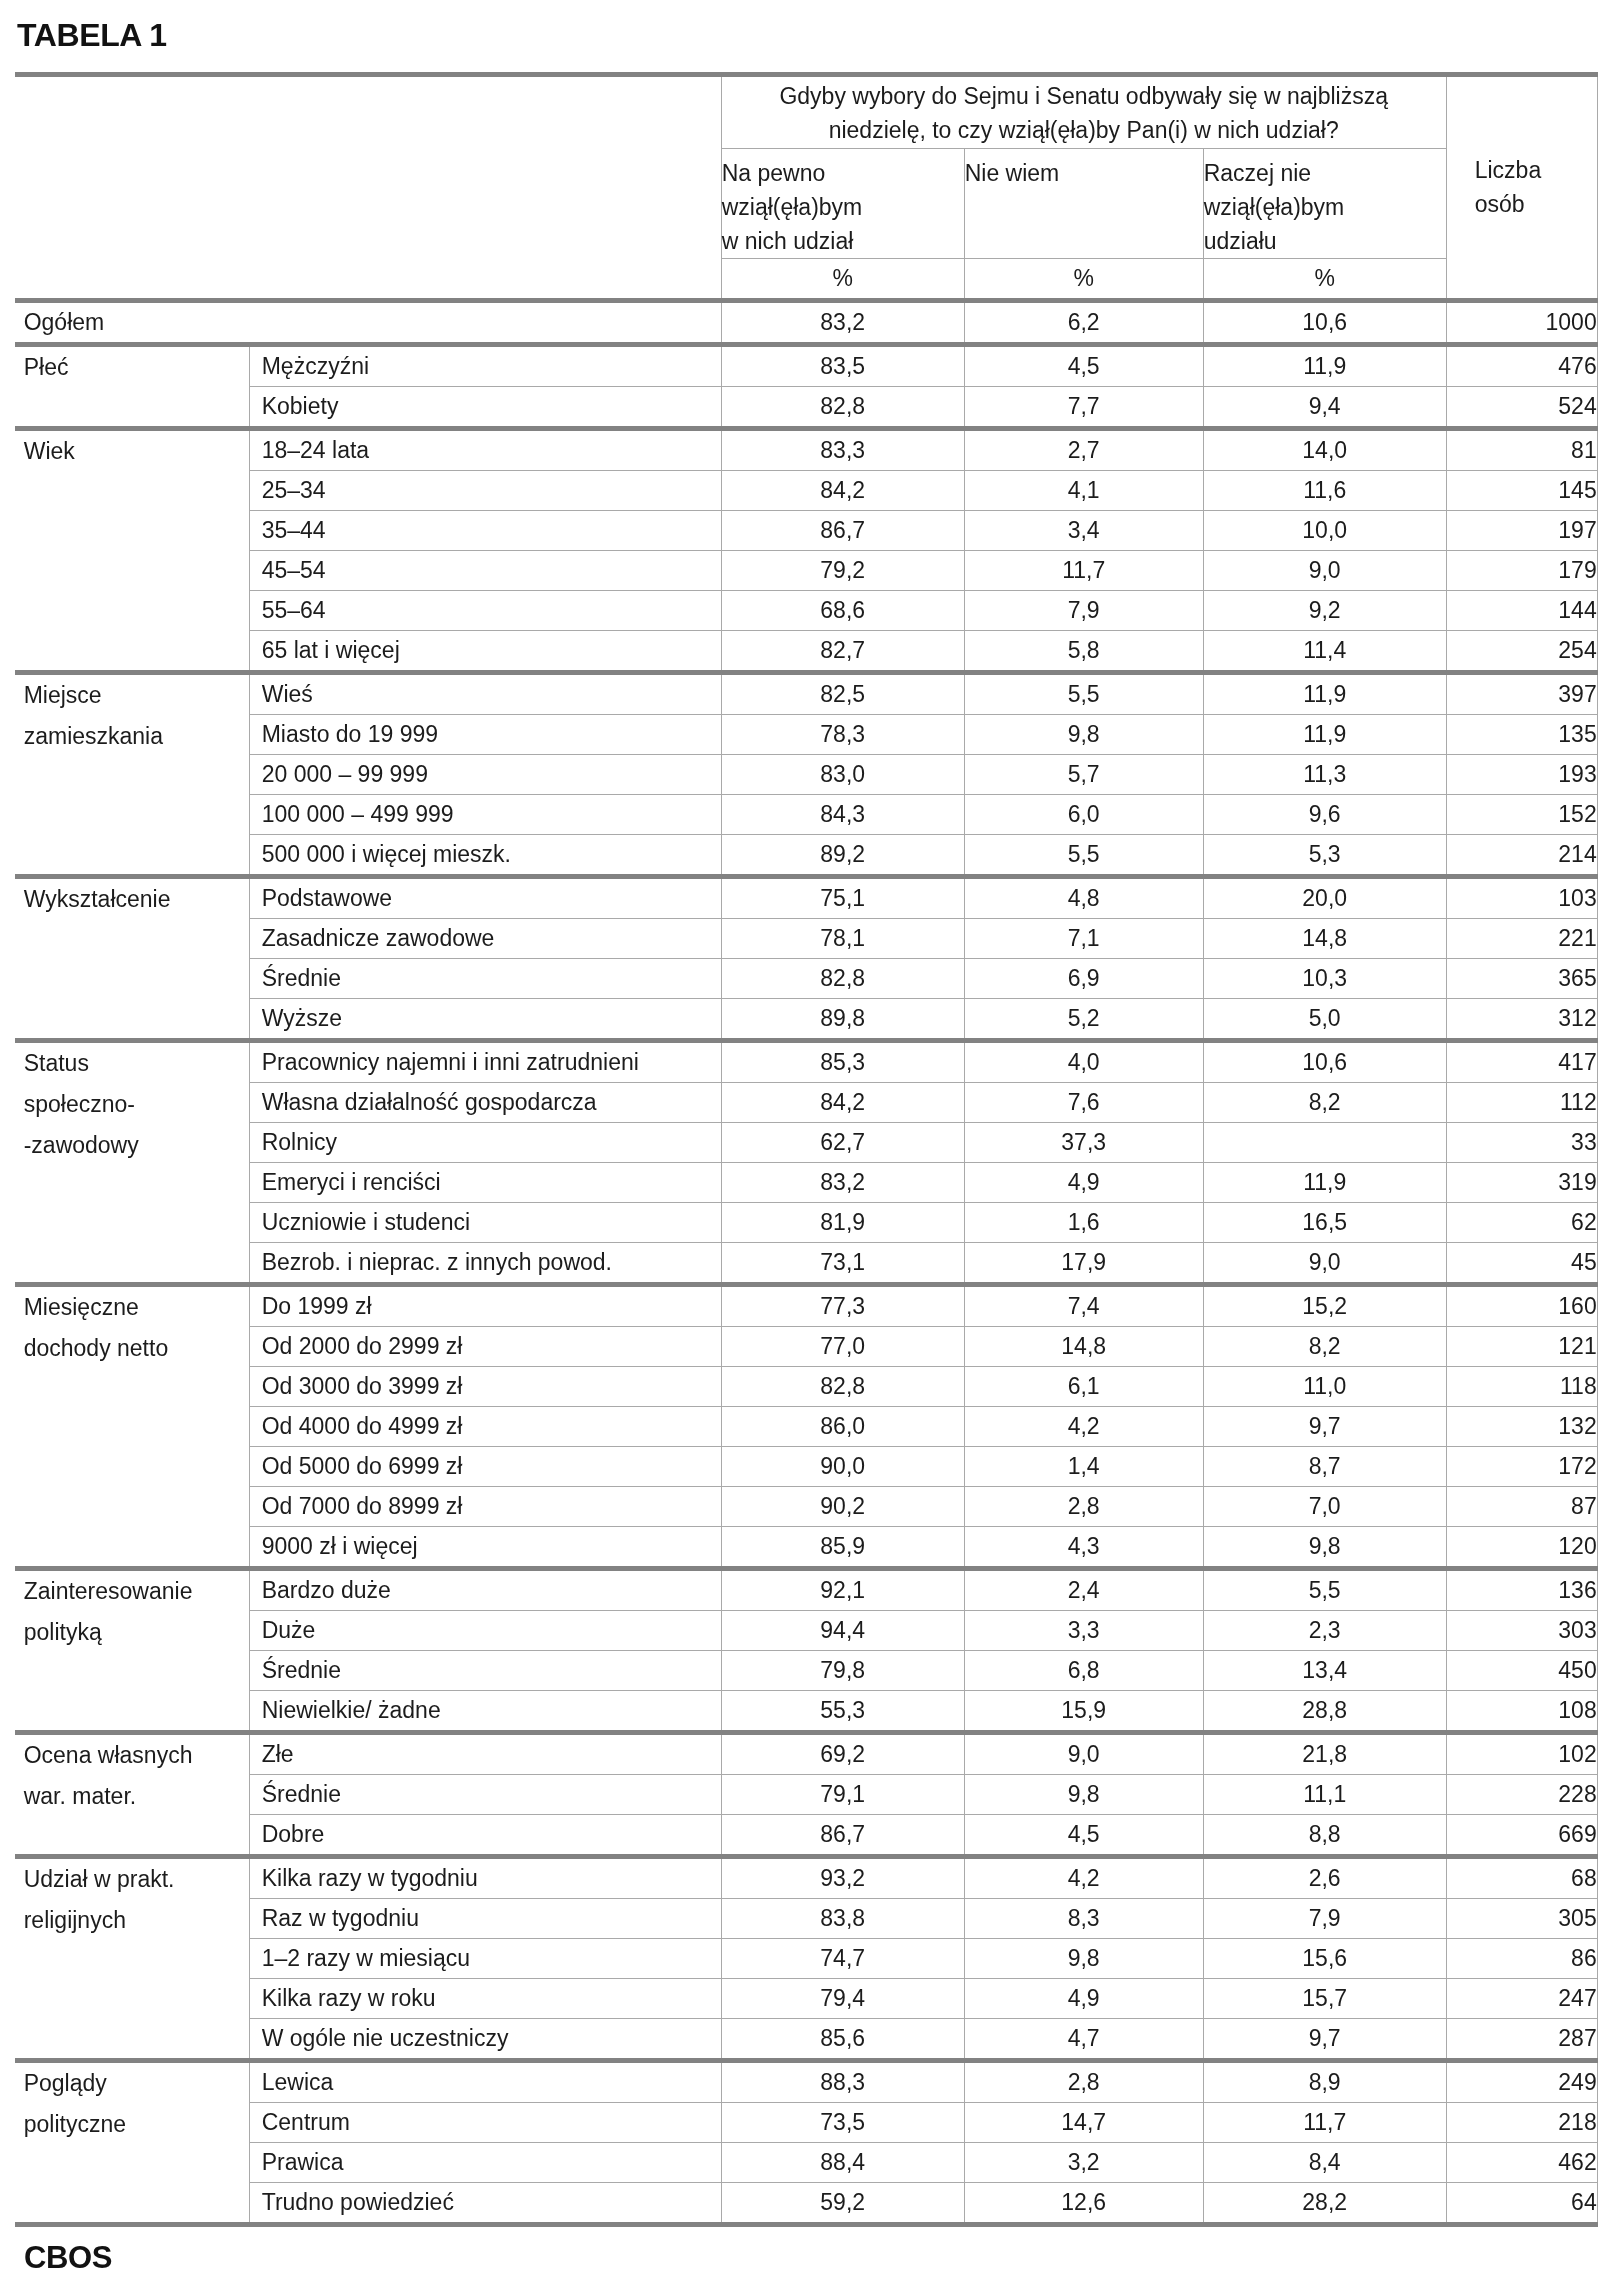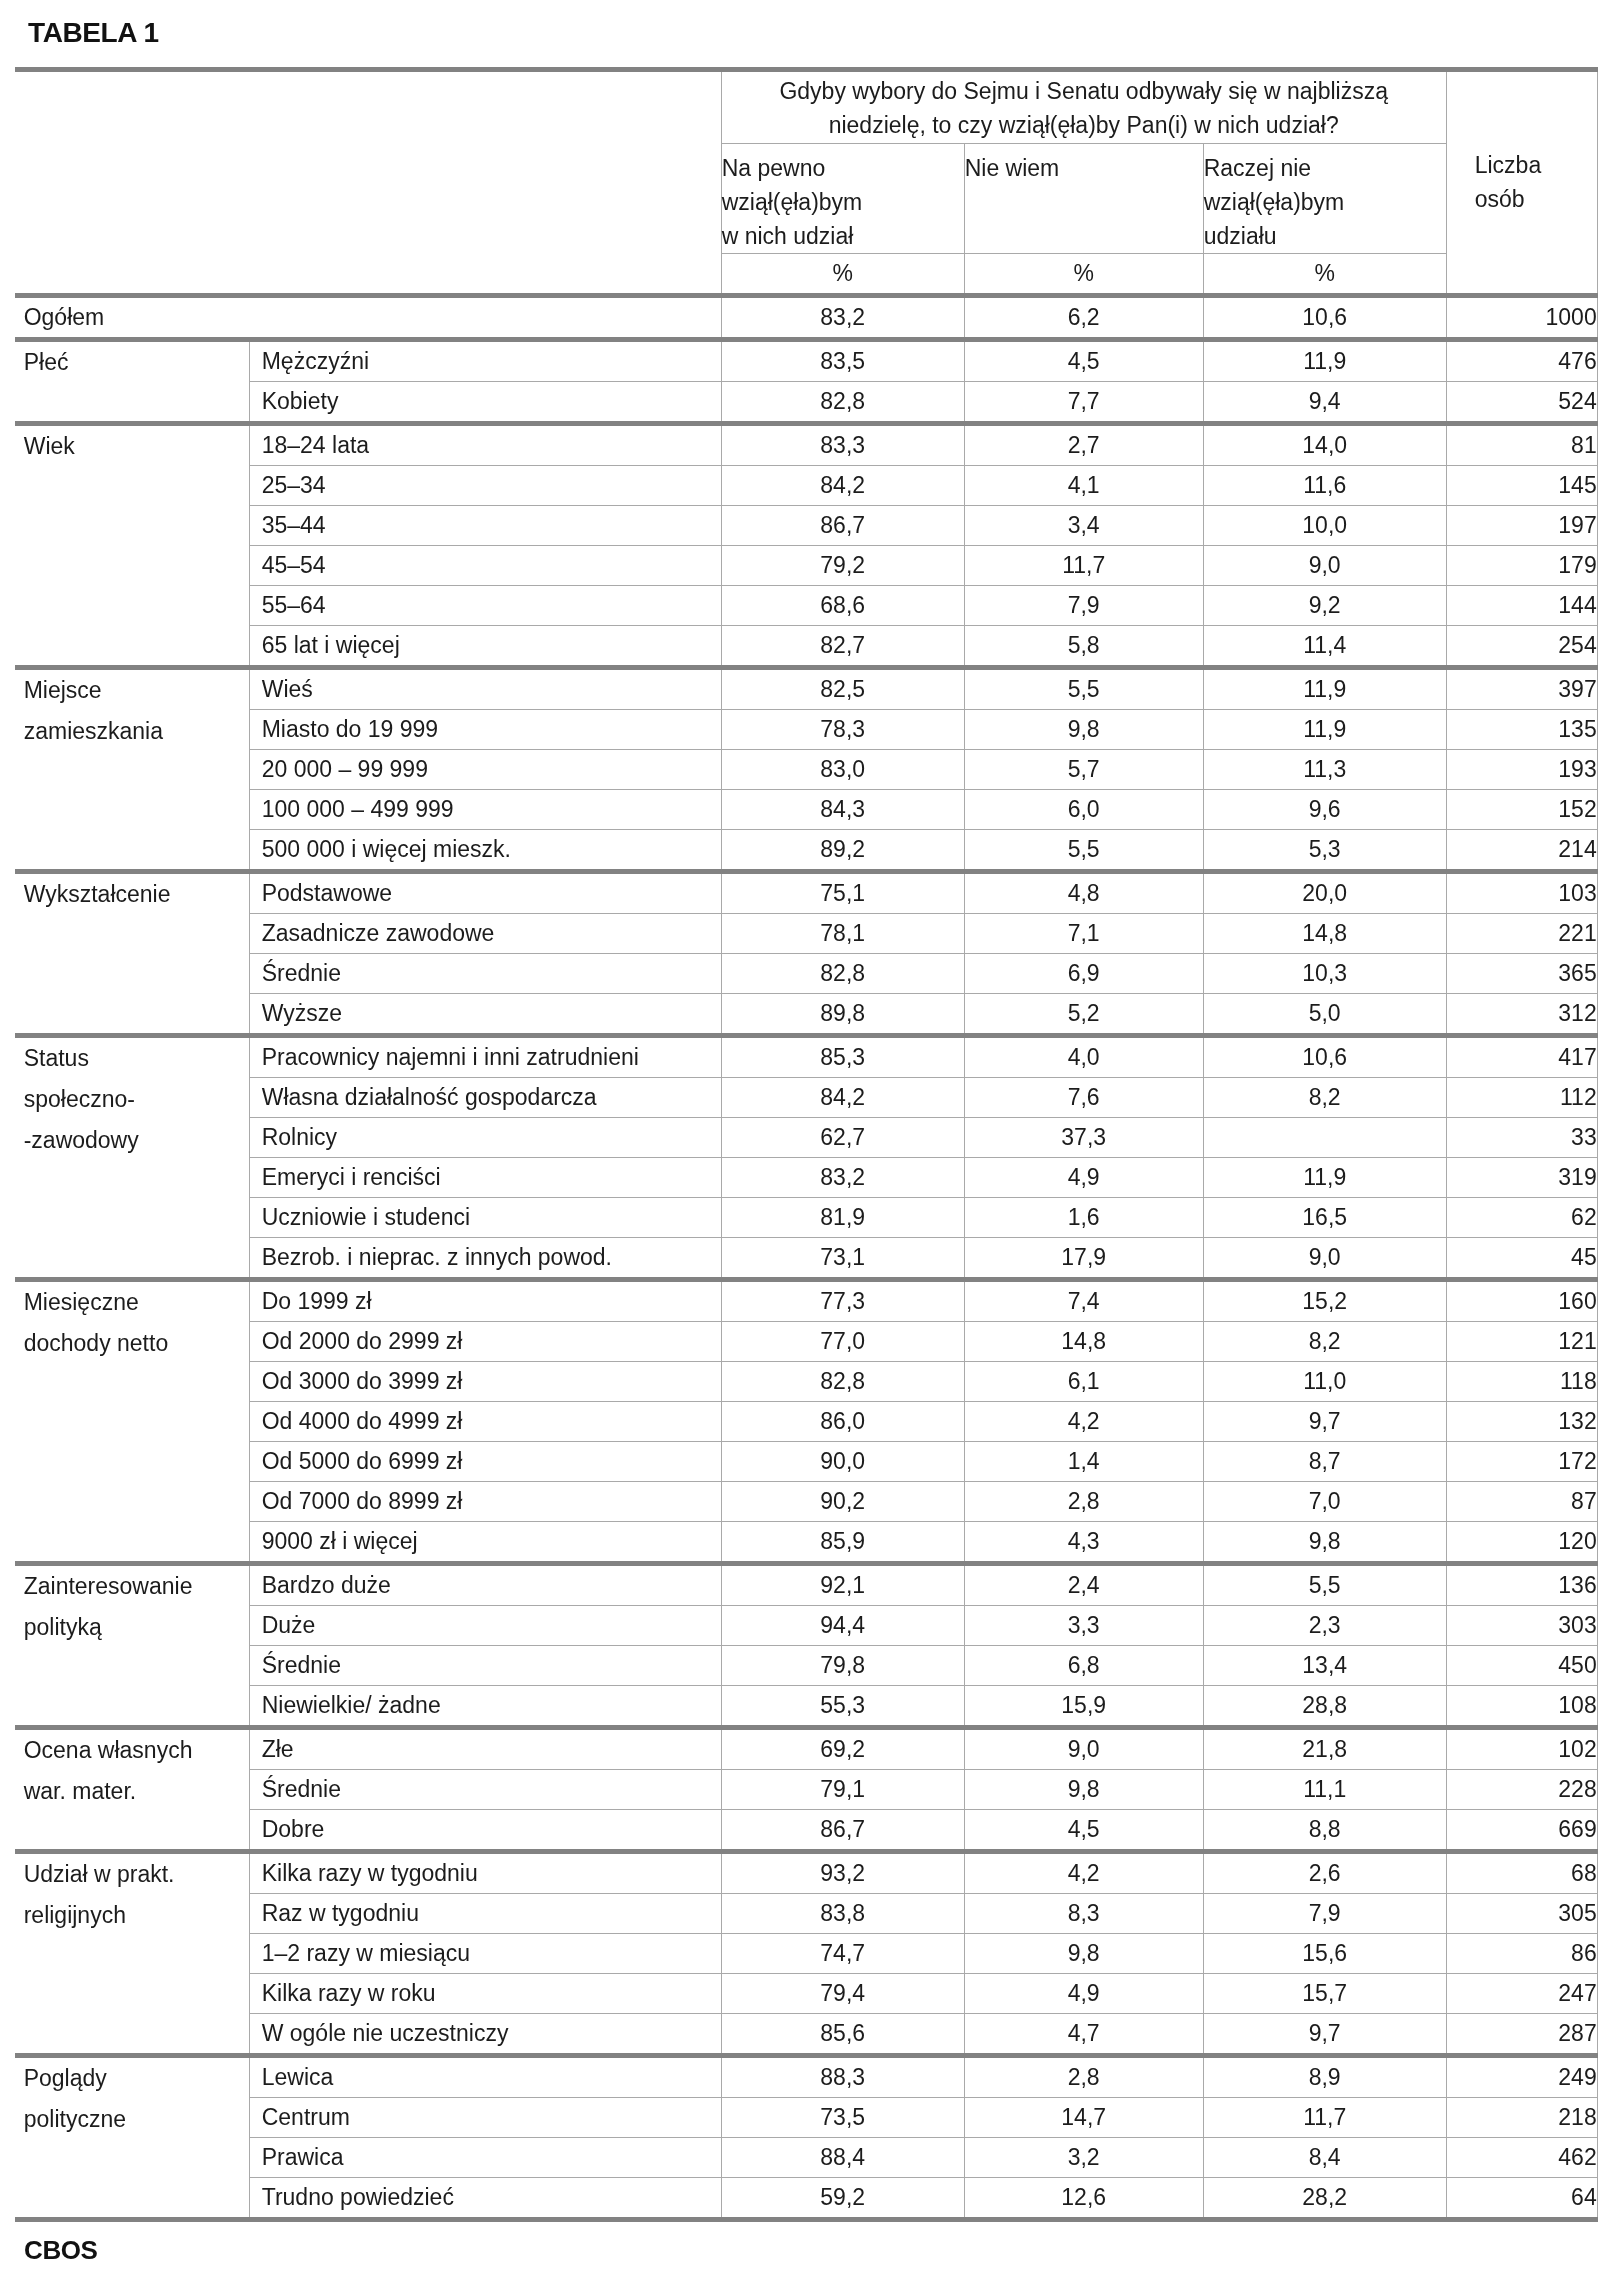--- a/index.html
+++ b/index.html
@@ -6,22 +6,22 @@
   .page {
     position: relative;
     width: 1602px;
     height: 2295px;
     background: #ffffff;
     overflow: hidden;
     font-family: "Liberation Sans", sans-serif;
     color: #1c1c1c;
   }
   .title {
-    margin: 17px 0 0 28px;
-    font-size: 28px;
+    margin: 17px 0 0 17px;
+    font-size: 32px;
     font-weight: 700;
     letter-spacing: -0.4px;
     color: #121212;
   }
   table.t {
     border-collapse: collapse;
     table-layout: fixed;
     width: 1581px;
     margin: 18px 0 0 15.2px;
     border-top: 5.1px solid #828282;
@@ -83,21 +83,21 @@
   .t tbody td.lbl {
     padding-left: 12px;
     text-align: left;
     border-left: 1.7px solid #a9a9a9;
   }
   .t tbody td.lbl-full { padding-left: 8.5px; text-align: left; }
   .t tbody td.val { text-align: center; border-left: 1.7px solid #a9a9a9; }
   .t tbody td.cnt { text-align: right; border-left: 1.7px solid #a9a9a9; border-right: 1.7px solid #a9a9a9; }
   .footer {
     margin: 13.6px 0 0 24px;
-    font-size: 26px;
+    font-size: 31px;
     font-weight: 700;
     letter-spacing: -0.4px;
     color: #121212;
   }
 </style>
 </head>
 <body>
 
 <div class="page">
   <div class="title">TABELA 1</div>

